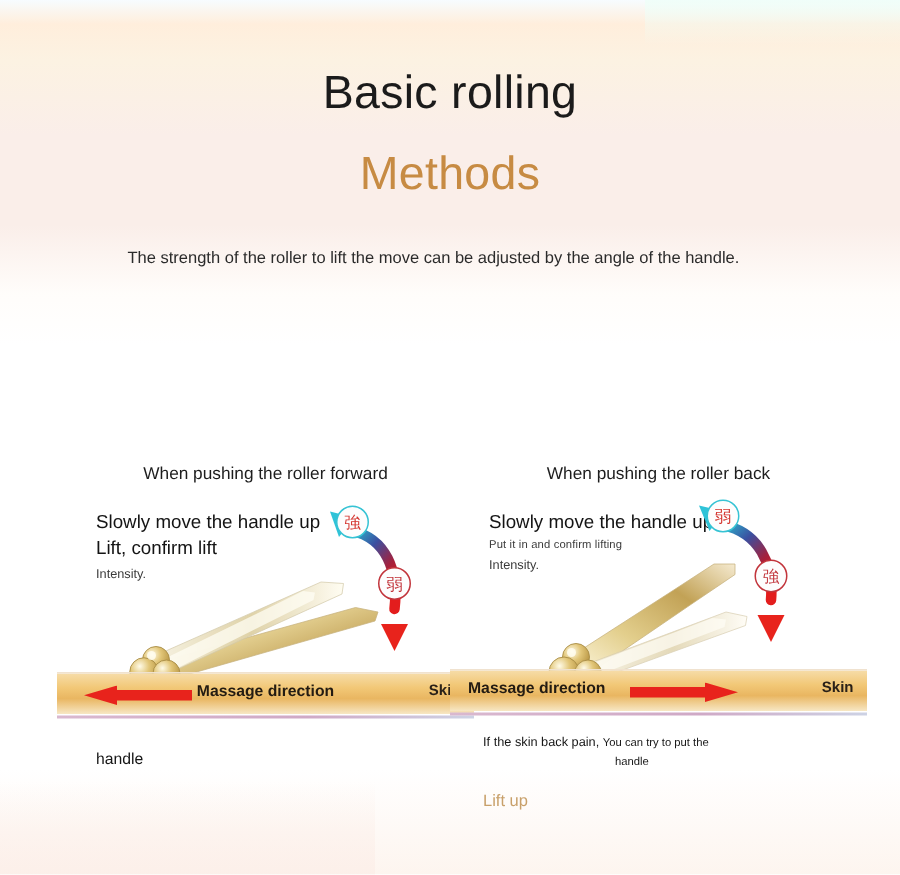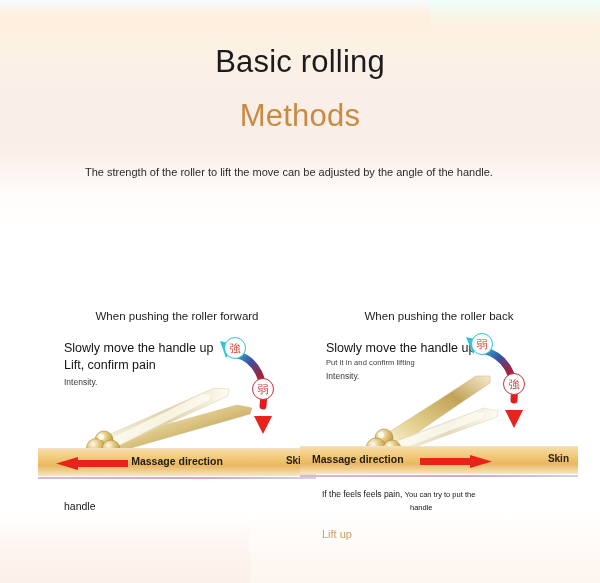--- a/index.html
+++ b/index.html
@@ -122,21 +122,21 @@
   <div class="title1">Basic rolling</div>
   <div class="title2">Methods</div>
   <div class="subtitle">The strength of the roller to lift the move can be adjusted by the angle of the handle.</div>
 
   <div class="panel left">
 
     <div class="panel-head">When pushing the roller forward</div>
 
     <div class="instr">
       <div class="l1">Slowly move the handle up</div>
-      <div class="l2">Lift, confirm pain</div>
+      <div class="l2">Lift, confirm lift</div>
       <div class="l3">Intensity.</div>
     </div>
 
     <svg class="overlay" width="278" height="260" viewBox="0 0 278 260">
       <defs>
         <linearGradient id="goldL" x1="0" y1="0" x2="1" y2="1">
           <stop offset="0%" stop-color="#fff9e3"></stop>
           <stop offset="35%" stop-color="#e9d79a"></stop>
           <stop offset="65%" stop-color="#c9ab63"></stop>
           <stop offset="100%" stop-color="#f3e6bd"></stop>
@@ -251,18 +251,18 @@
     <div class="skinbar" style="top:158px;">
       <svg class="massage-arrow" width="72" height="13" viewBox="0 0 72 13" style="left:120px;">
         <path d="M0,3 L50,3 L50,0 L72,6.5 L50,13 L50,10 L0,10 Z" fill="#e8231c"></path>
       </svg>
       <div class="mlabel" style="text-align:left; left:12px;">Massage direction</div>
       <div class="skin">Skin</div>
     </div>
     <div class="underline" style="top:187px;"></div>
 
     <div class="foot" style="top:200px; left:22px;">
-      <div class="foot-mixed"><span class="big">If the feels feels pain,</span> <span class="tiny">You can try to put the</span><br><span class="tiny" style="margin-left:88px;display:inline-block">handle</span></div>
+      <div class="foot-mixed"><span class="big">If the skin back pain,</span> <span class="tiny">You can try to put the</span><br><span class="tiny" style="margin-left:88px;display:inline-block">handle</span></div>
       <div class="f2" style="margin-top:12px">Lift up</div>
     </div>
   </div>
 
 </div>
 
 </body></html>

